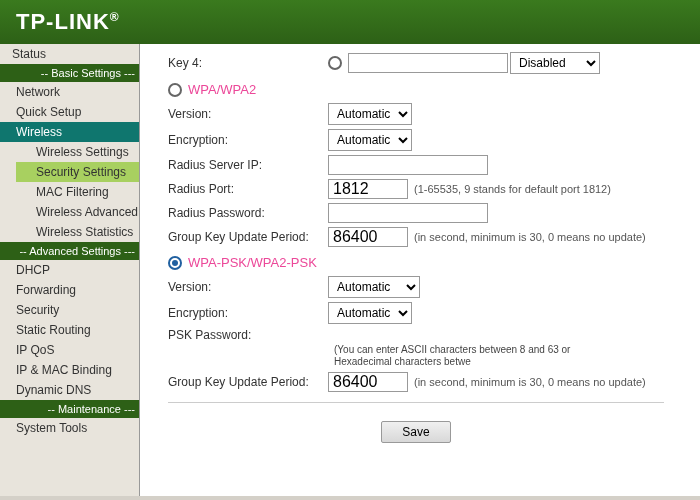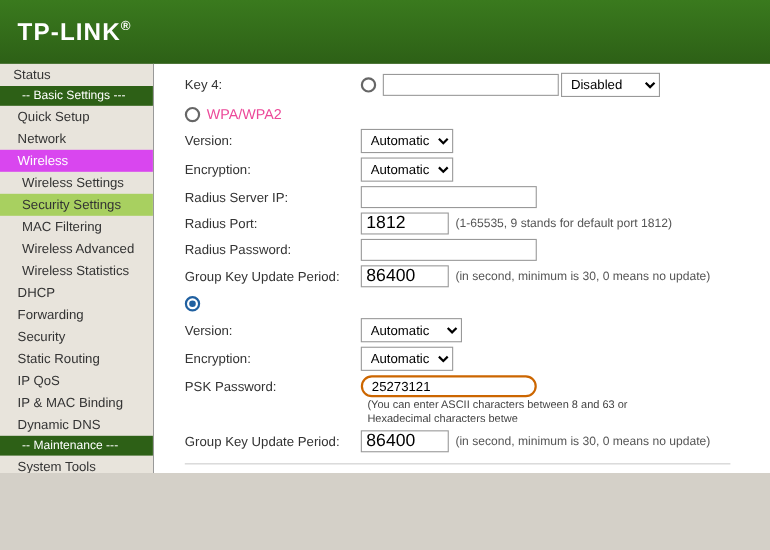--- a/index.html
+++ b/index.html
@@ -1,64 +1,65 @@
 <!DOCTYPE html>
 <html><head>
   <meta charset="utf-8">
   <style>
     * { margin: 0; padding: 0; box-sizing: border-box; }
     body { width: 700px; height: 500px; font-family: Arial, sans-serif; font-size: 12px; overflow: hidden; background: #d4d0c8; }
 
     
     .header {
       background: linear-gradient(to bottom, #3a7a1e, #2d6016);
-      height: 58px;
+      height: 44px;
       display: flex;
       align-items: center;
       padding: 0 16px;
     }
     .logo-text {
       color: white;
       font-size: 22px;
       font-weight: bold;
       font-family: Arial, sans-serif;
       letter-spacing: 1px;
     }
 
     
     .layout {
       display: flex;
-      height: 372px;
+      height: 452px;
     }
 
     
     .sidebar {
       width: 140px;
       background: #e8e4dc;
       border-right: 1px solid #999;
       overflow-y: auto;
       flex-shrink: 0;
     }
     .sidebar-item {
       padding: 3px 8px 3px 12px;
       cursor: pointer;
       color: #333;
       font-size: 12px;
       white-space: nowrap;
     }
-    .sidebar-item.active { background: #d946ef; color: white; }
+    .sidebar-item.active { background: #0f766e; color: white; }
     .sidebar-item.section-header {
       background: #2d6016;
       color: white;
       font-size: 11px;
-      padding: 3px 20px;
+      padding: 3px 4px;
       cursor: default;
+      text-align: right;
     }
     .sidebar-item.sub { padding-left: 16px; }
-    .sidebar-item.sub2 { padding-left: 20px; }
+    .sidebar-item.sub2 { padding-left: 20px; margin-left: 16px; }
     .sidebar-item.highlighted { background: #a8d060; color: #333; }
 
     
     .main-content {
       flex: 1;
       background: white;
       overflow-y: auto;
       overflow-x: hidden;
       position: relative;
     }
@@ -199,28 +200,29 @@
 
 <div class="header">
   <span class="logo-text">TP-LINK<sup style="font-size:12px;">®</sup></span>
 </div>
 
 <div class="layout">
 
   <div class="sidebar">
     <div class="sidebar-item">Status</div>
     <div class="sidebar-item section-header">-- Basic Settings ---</div>
+    <div class="sidebar-item sub">Network</div>
     <div class="sidebar-item sub">Quick Setup</div>
-    <div class="sidebar-item sub">Network</div>
     <div class="sidebar-item sub active">Wireless</div>
     <div class="sidebar-item sub2">Wireless Settings</div>
     <div class="sidebar-item sub2 highlighted">Security Settings</div>
     <div class="sidebar-item sub2">MAC Filtering</div>
     <div class="sidebar-item sub2">Wireless Advanced</div>
     <div class="sidebar-item sub2">Wireless Statistics</div>
+    <div class="sidebar-item section-header">-- Advanced Settings ---</div>
     <div class="sidebar-item sub">DHCP</div>
     <div class="sidebar-item sub">Forwarding</div>
     <div class="sidebar-item sub">Security</div>
     <div class="sidebar-item sub">Static Routing</div>
     <div class="sidebar-item sub">IP QoS</div>
     <div class="sidebar-item sub">IP &amp; MAC Binding</div>
     <div class="sidebar-item sub">Dynamic DNS</div>
     <div class="sidebar-item section-header">-- Maintenance ---</div>
     <div class="sidebar-item sub">System Tools</div>
   </div>
@@ -274,40 +276,40 @@
         <div class="form-row">
           <span class="form-label">Group Key Update Period:</span>
           <input class="form-input short" type="text" value="86400" style="">
           <span class="form-hint">(in second, minimum is 30, 0 means no update)</span>
         </div>
       </div>
 
       <div class="form-section">
         <div class="section-title" style="padding-left:20px;">
           <div class="radio-btn selected"></div>
+          <span class="section-name">WPA-PSK/WPA2-PSK</span>
         </div>
         <div class="form-row">
           <span class="form-label">Version:</span>
           <select class="form-select">
             <option>Automatic</option>
             <option>WPA-PSK</option>
             <option>WPA2-PSK</option>
           </select>
         </div>
         <div class="form-row">
           <span class="form-label">Encryption:</span>
           <select class="form-select">
             <option>Automatic</option>
             <option>TKIP</option>
             <option>AES</option>
           </select>
         </div>
         <div class="form-row">
           <span class="form-label">PSK Password:</span>
-          <input class="psk-password-field" type="text" value="25273121" style="">
         </div>
         <div class="form-row" style="padding-left:180px; margin-top:-2px;">
           <span class="hint-small">(You can enter ASCII characters between 8 and 63 or Hexadecimal characters betwe</span>
         </div>
         <div class="form-row">
           <span class="form-label">Group Key Update Period:</span>
           <input class="form-input short" type="text" value="86400" style="">
           <span class="form-hint">(in second, minimum is 30, 0 means no update)</span>
         </div>
       </div>

